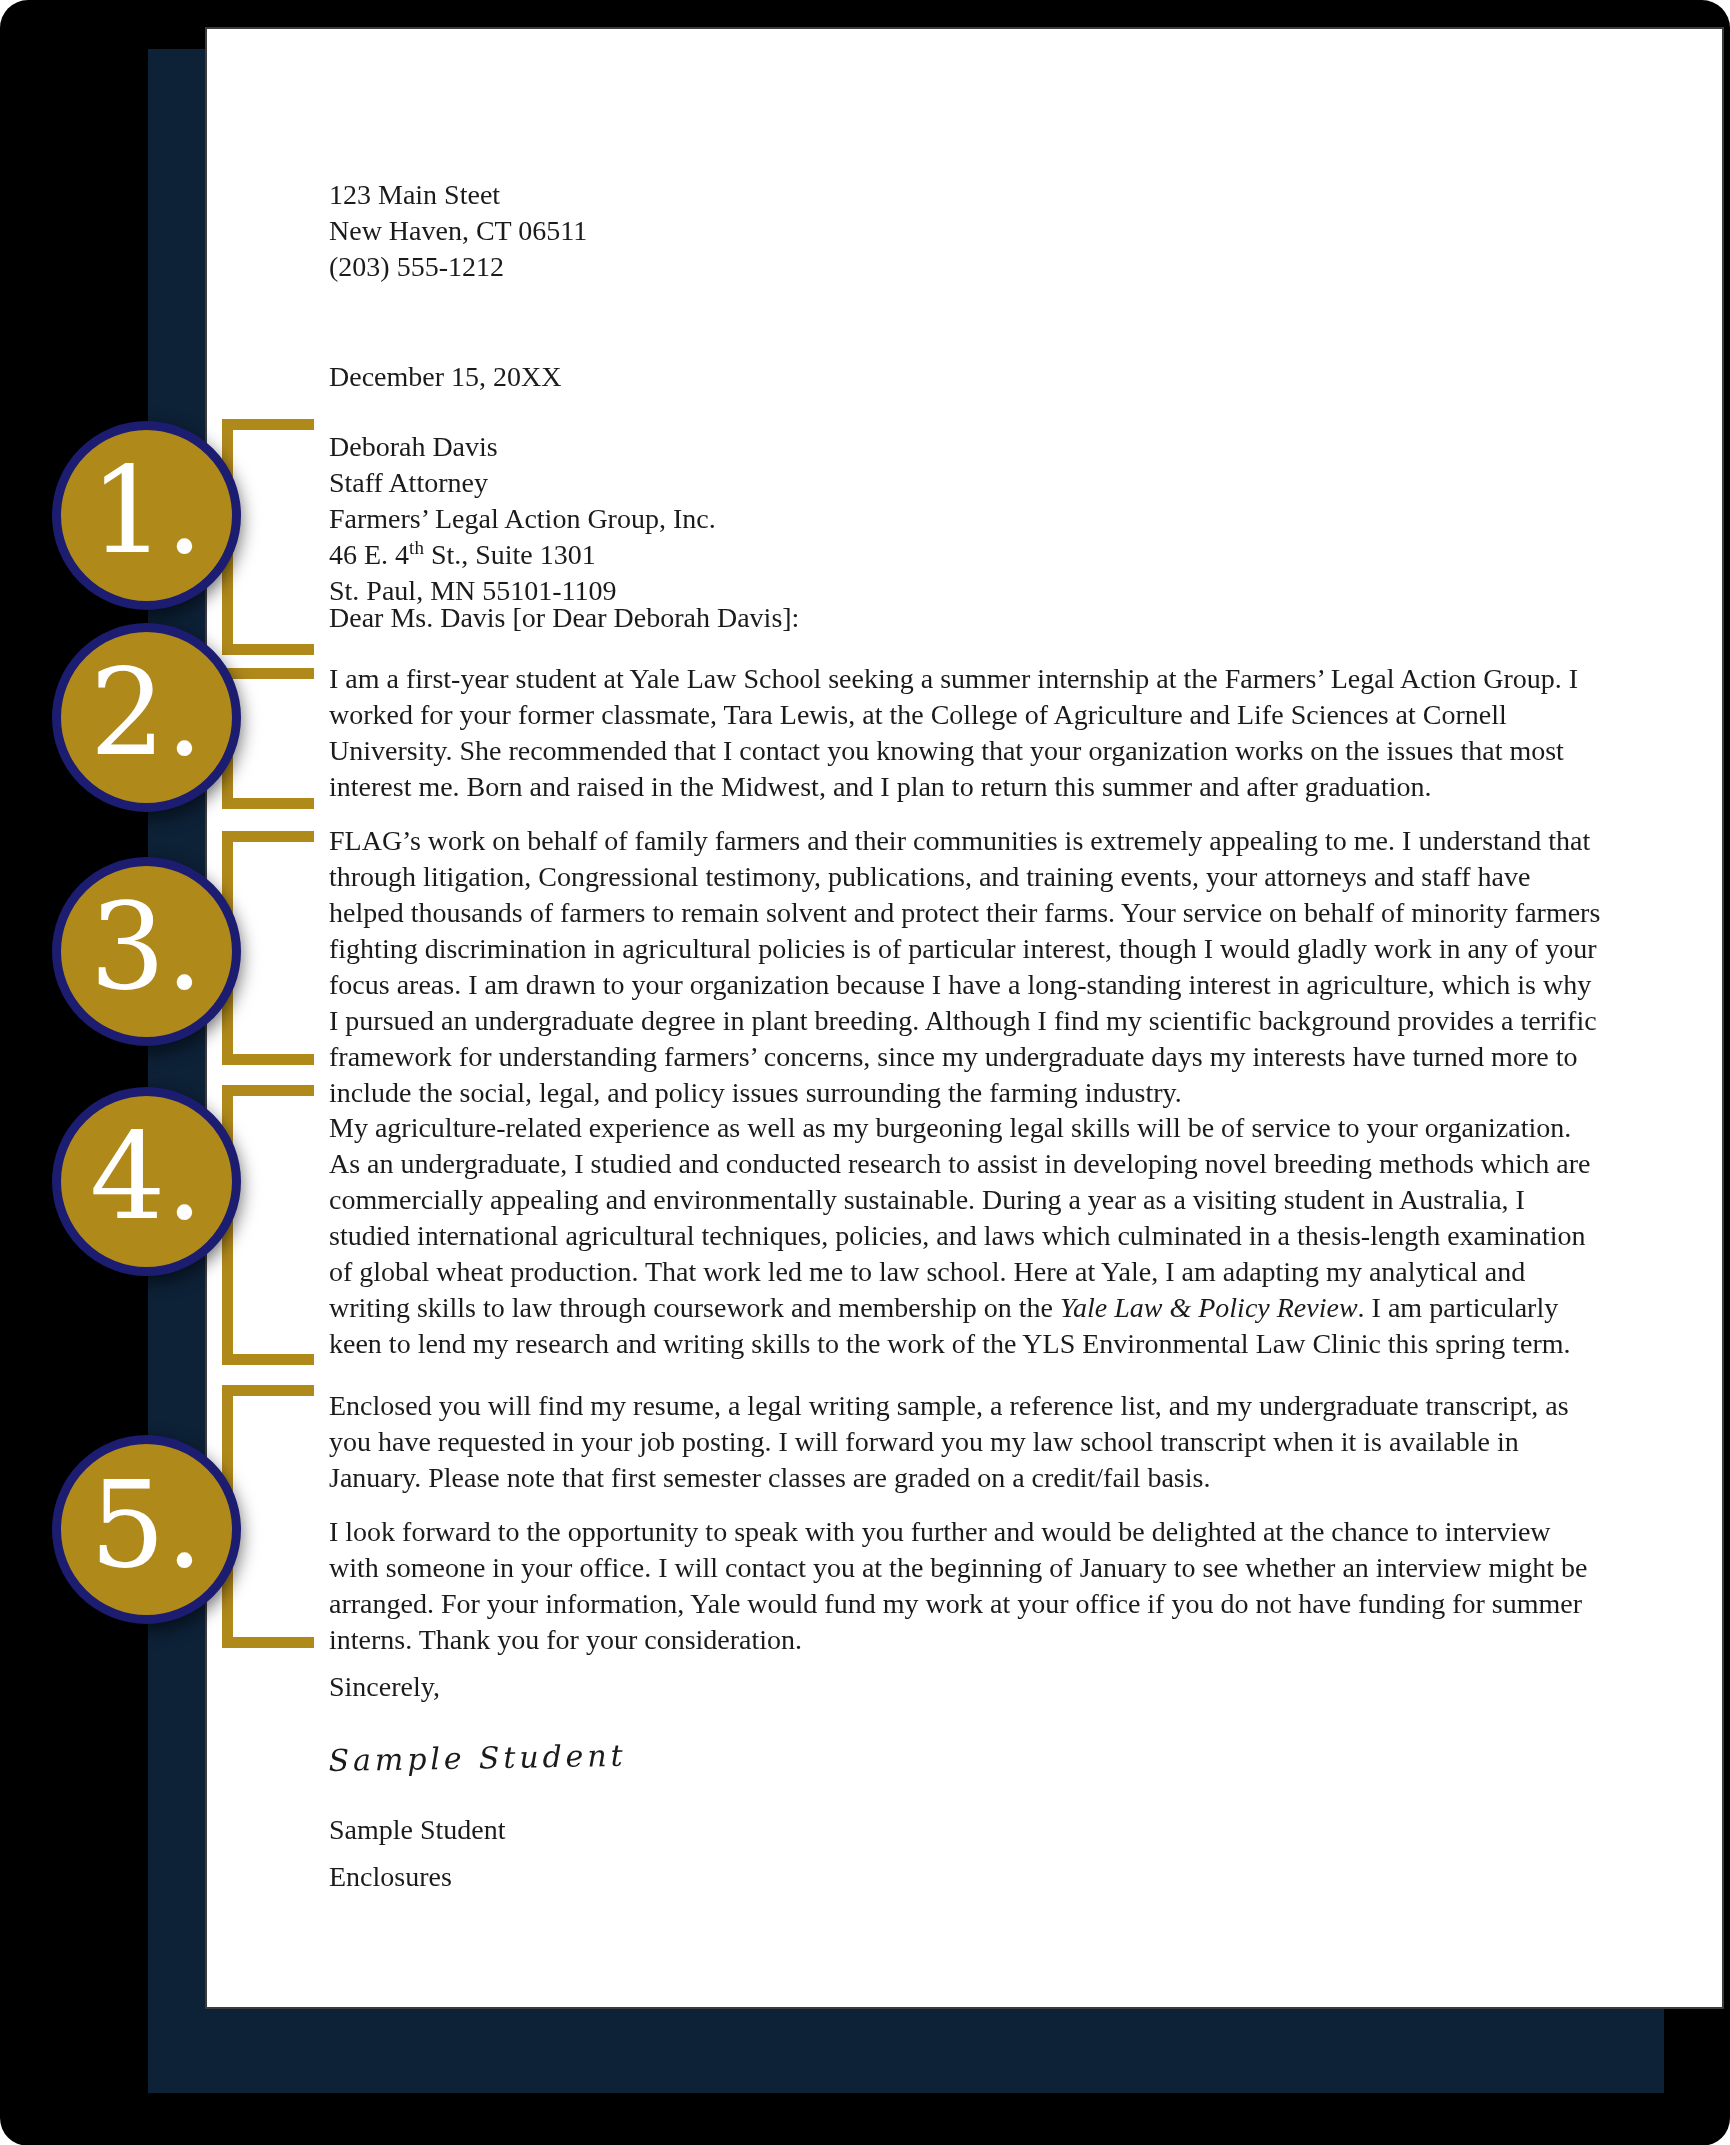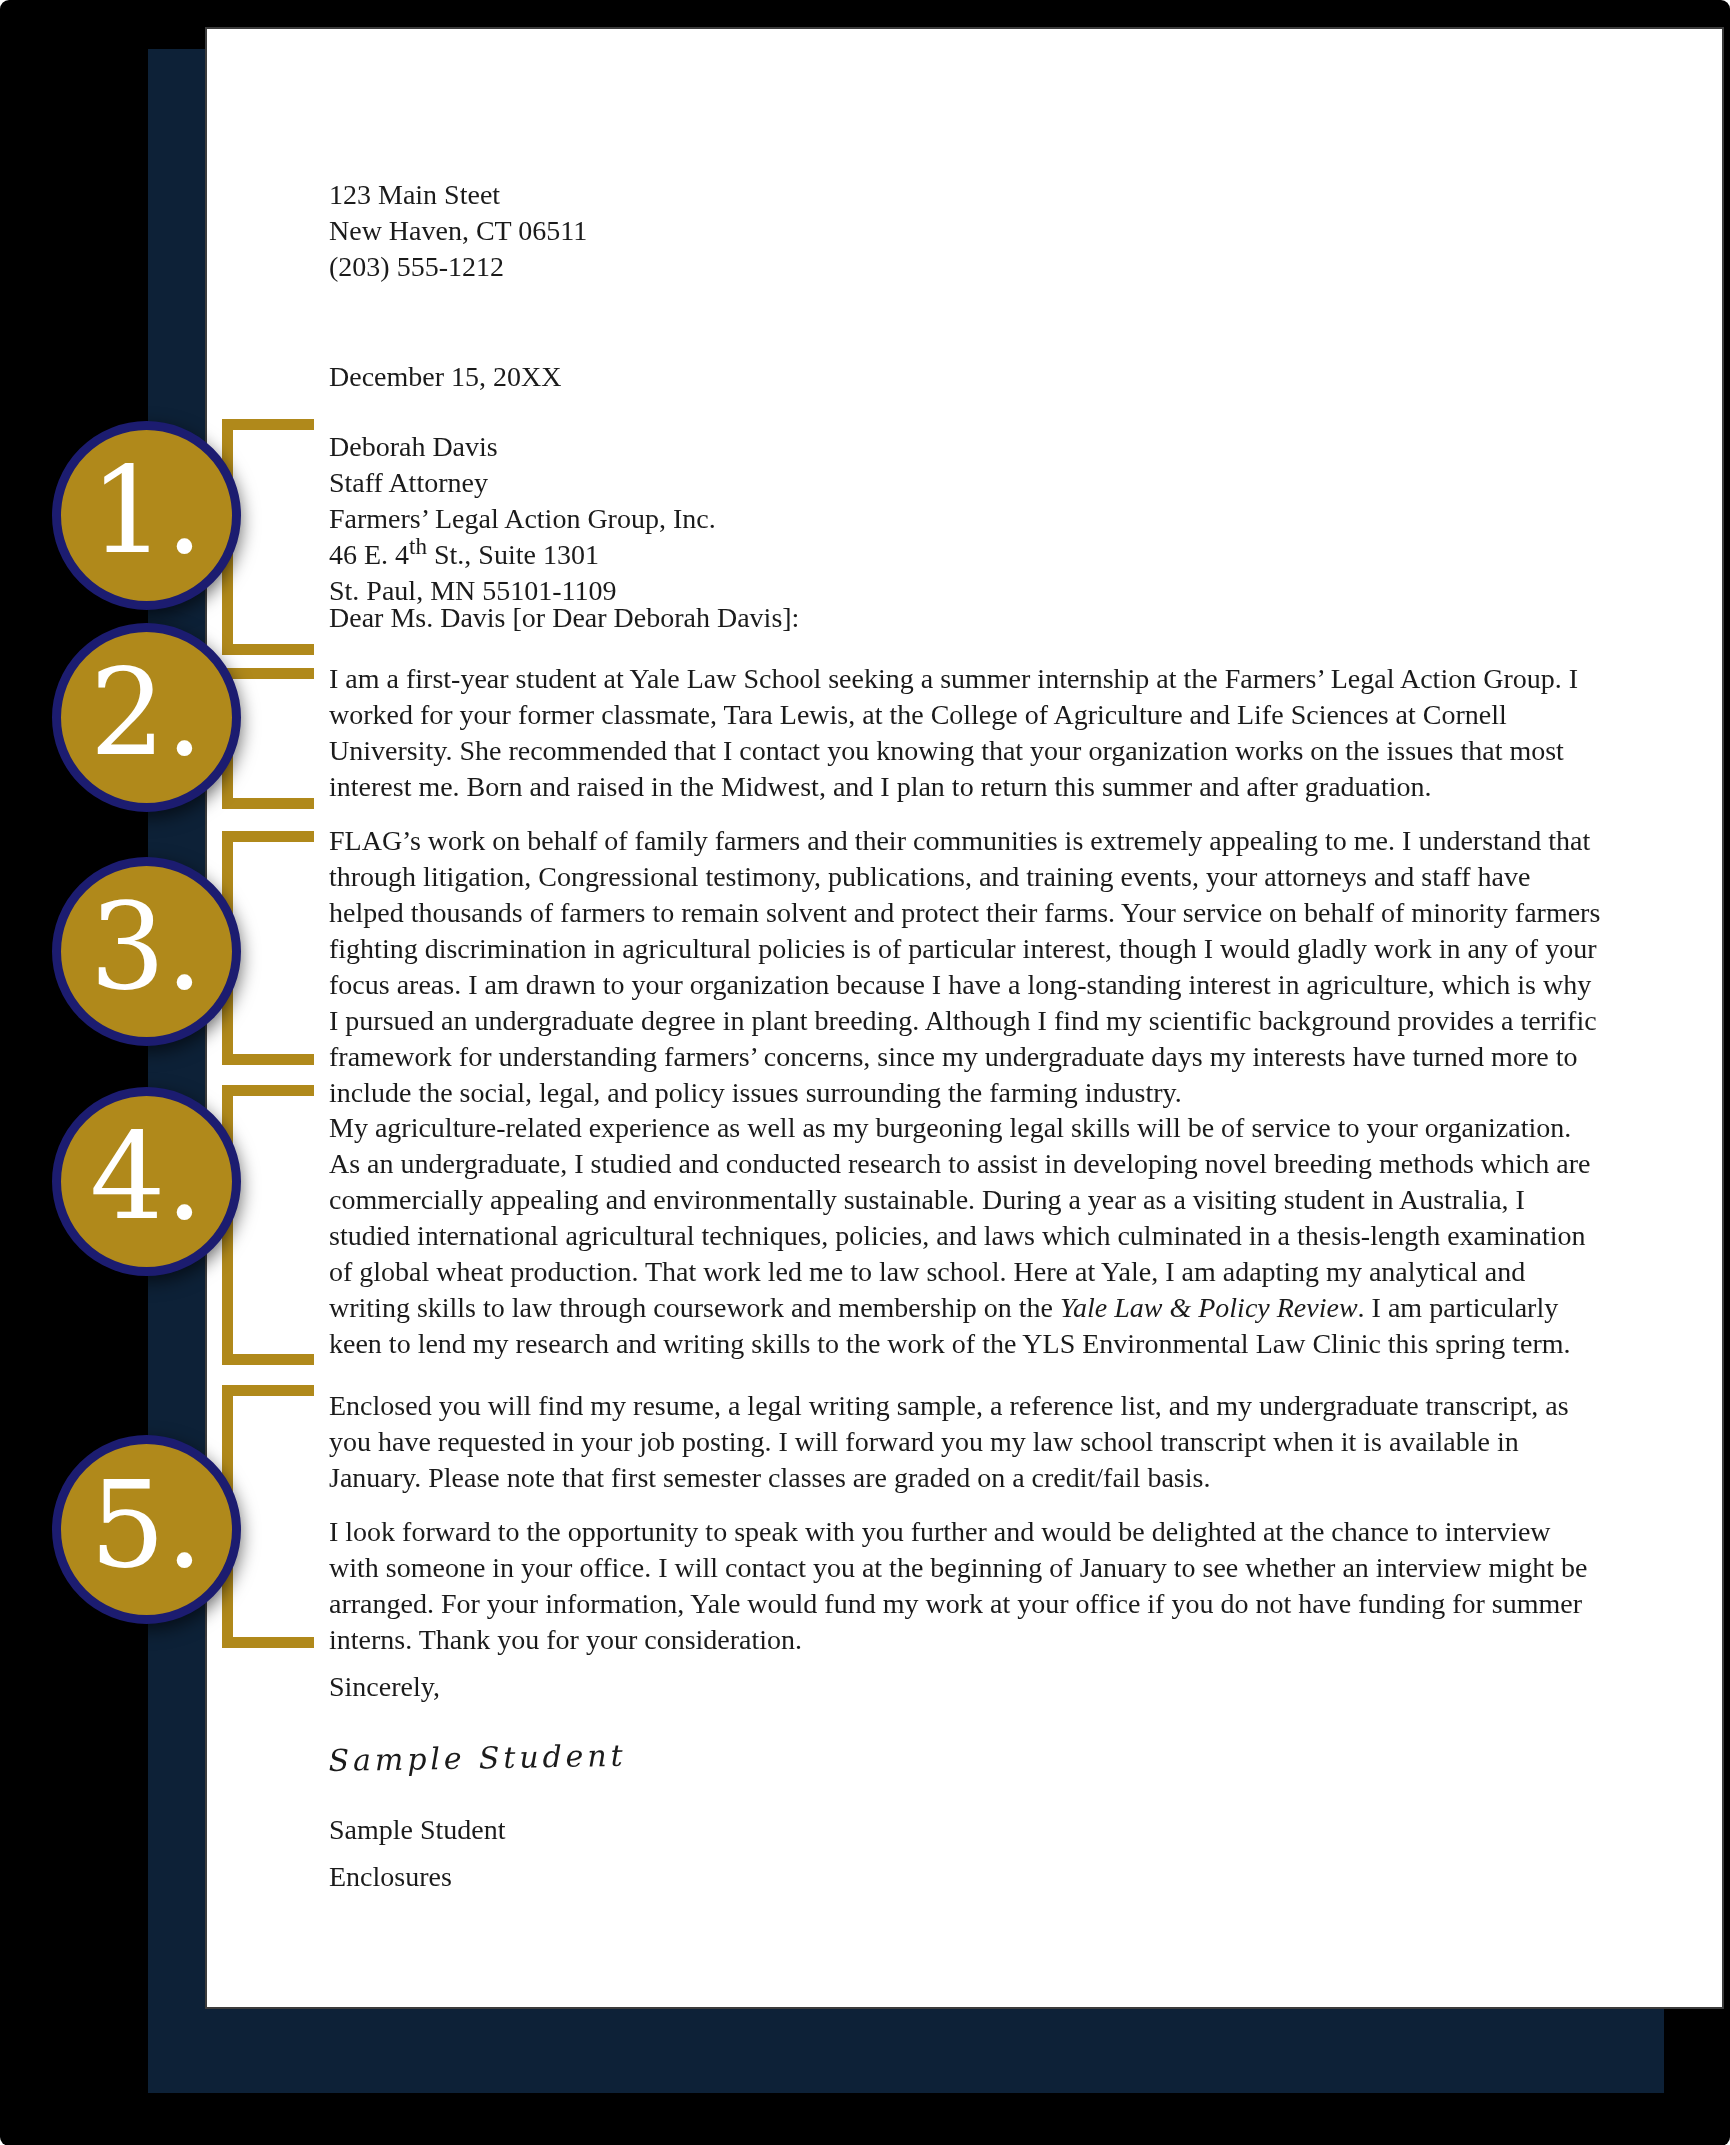--- a/index.html
+++ b/index.html
@@ -6,21 +6,21 @@
   html, body { margin: 0; padding: 0; }
   body {
     width: 1730px; height: 2146px;
     background: #ffffff;
     font-family: "Liberation Serif", serif;
   }
   .canvas {
     position: relative;
     width: 1730px; height: 2146px;
     background: var(--bg, #000);
-    border-radius: 9px;
+    border-radius: 28px;
     overflow: hidden;
   }
   
   .shadow-panel {
     position: absolute;
     left: 148px; top: 49px;
     width: 1516px; height: 2044px;
     background: var(--panel, #0d2137);
   }
   
@@ -29,21 +29,21 @@
     left: 205px; top: 27px;
     width: 1519px; height: 1982px;
     background: var(--paper, #fff);
     border: 2.9px solid #3c3c3c;
     color: var(--ink, #1b1b1b);
     font-size: 28px;
     line-height: 36px;
   }
   .block { position: absolute; left: 122px; width: 1278px; }
   .addr div { white-space: nowrap; }
-  sup.ord { font-size: 23px; vertical-align: super; line-height: 0; }
+  sup.ord { font-size: 19px; vertical-align: super; line-height: 0; }
   .italic { font-style: italic; margin-top: 41px; }
   .script {
     font-family: "DejaVu Serif", serif;
     font-style: italic;
     font-size: 30px;
     letter-spacing: 3.9px;
     transform: rotate(-1deg);
     transform-origin: left bottom;
   }
   

